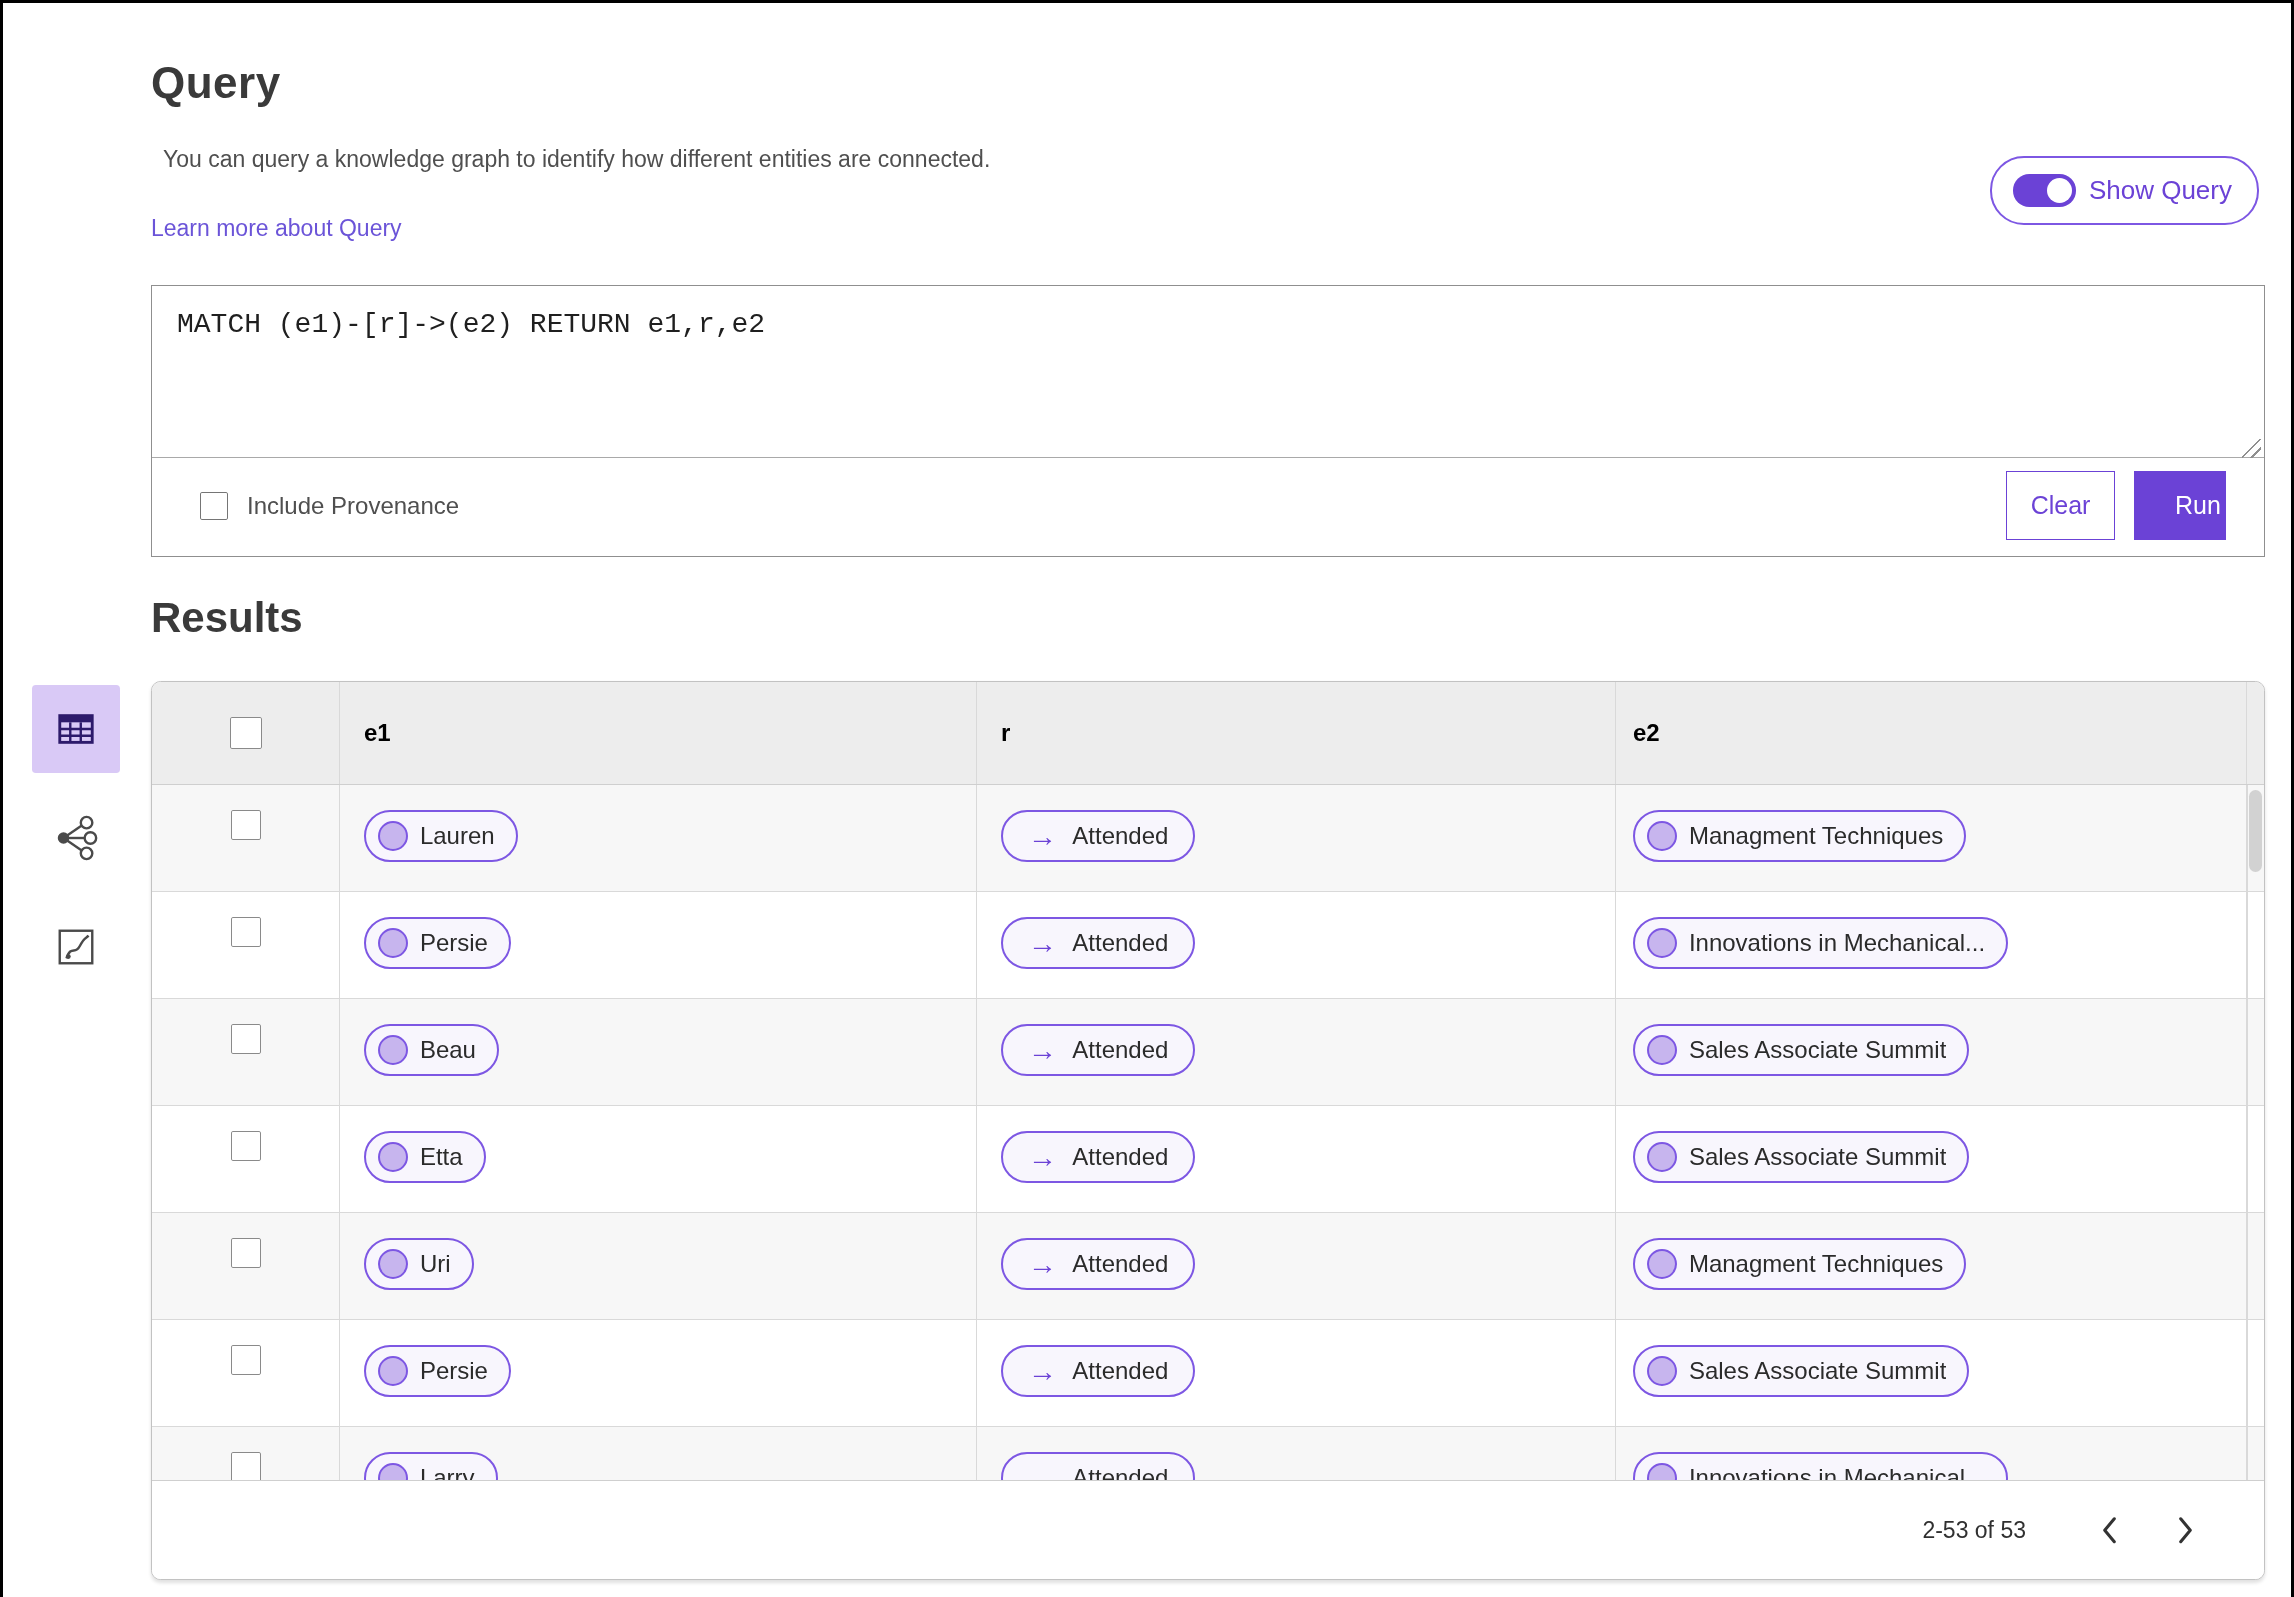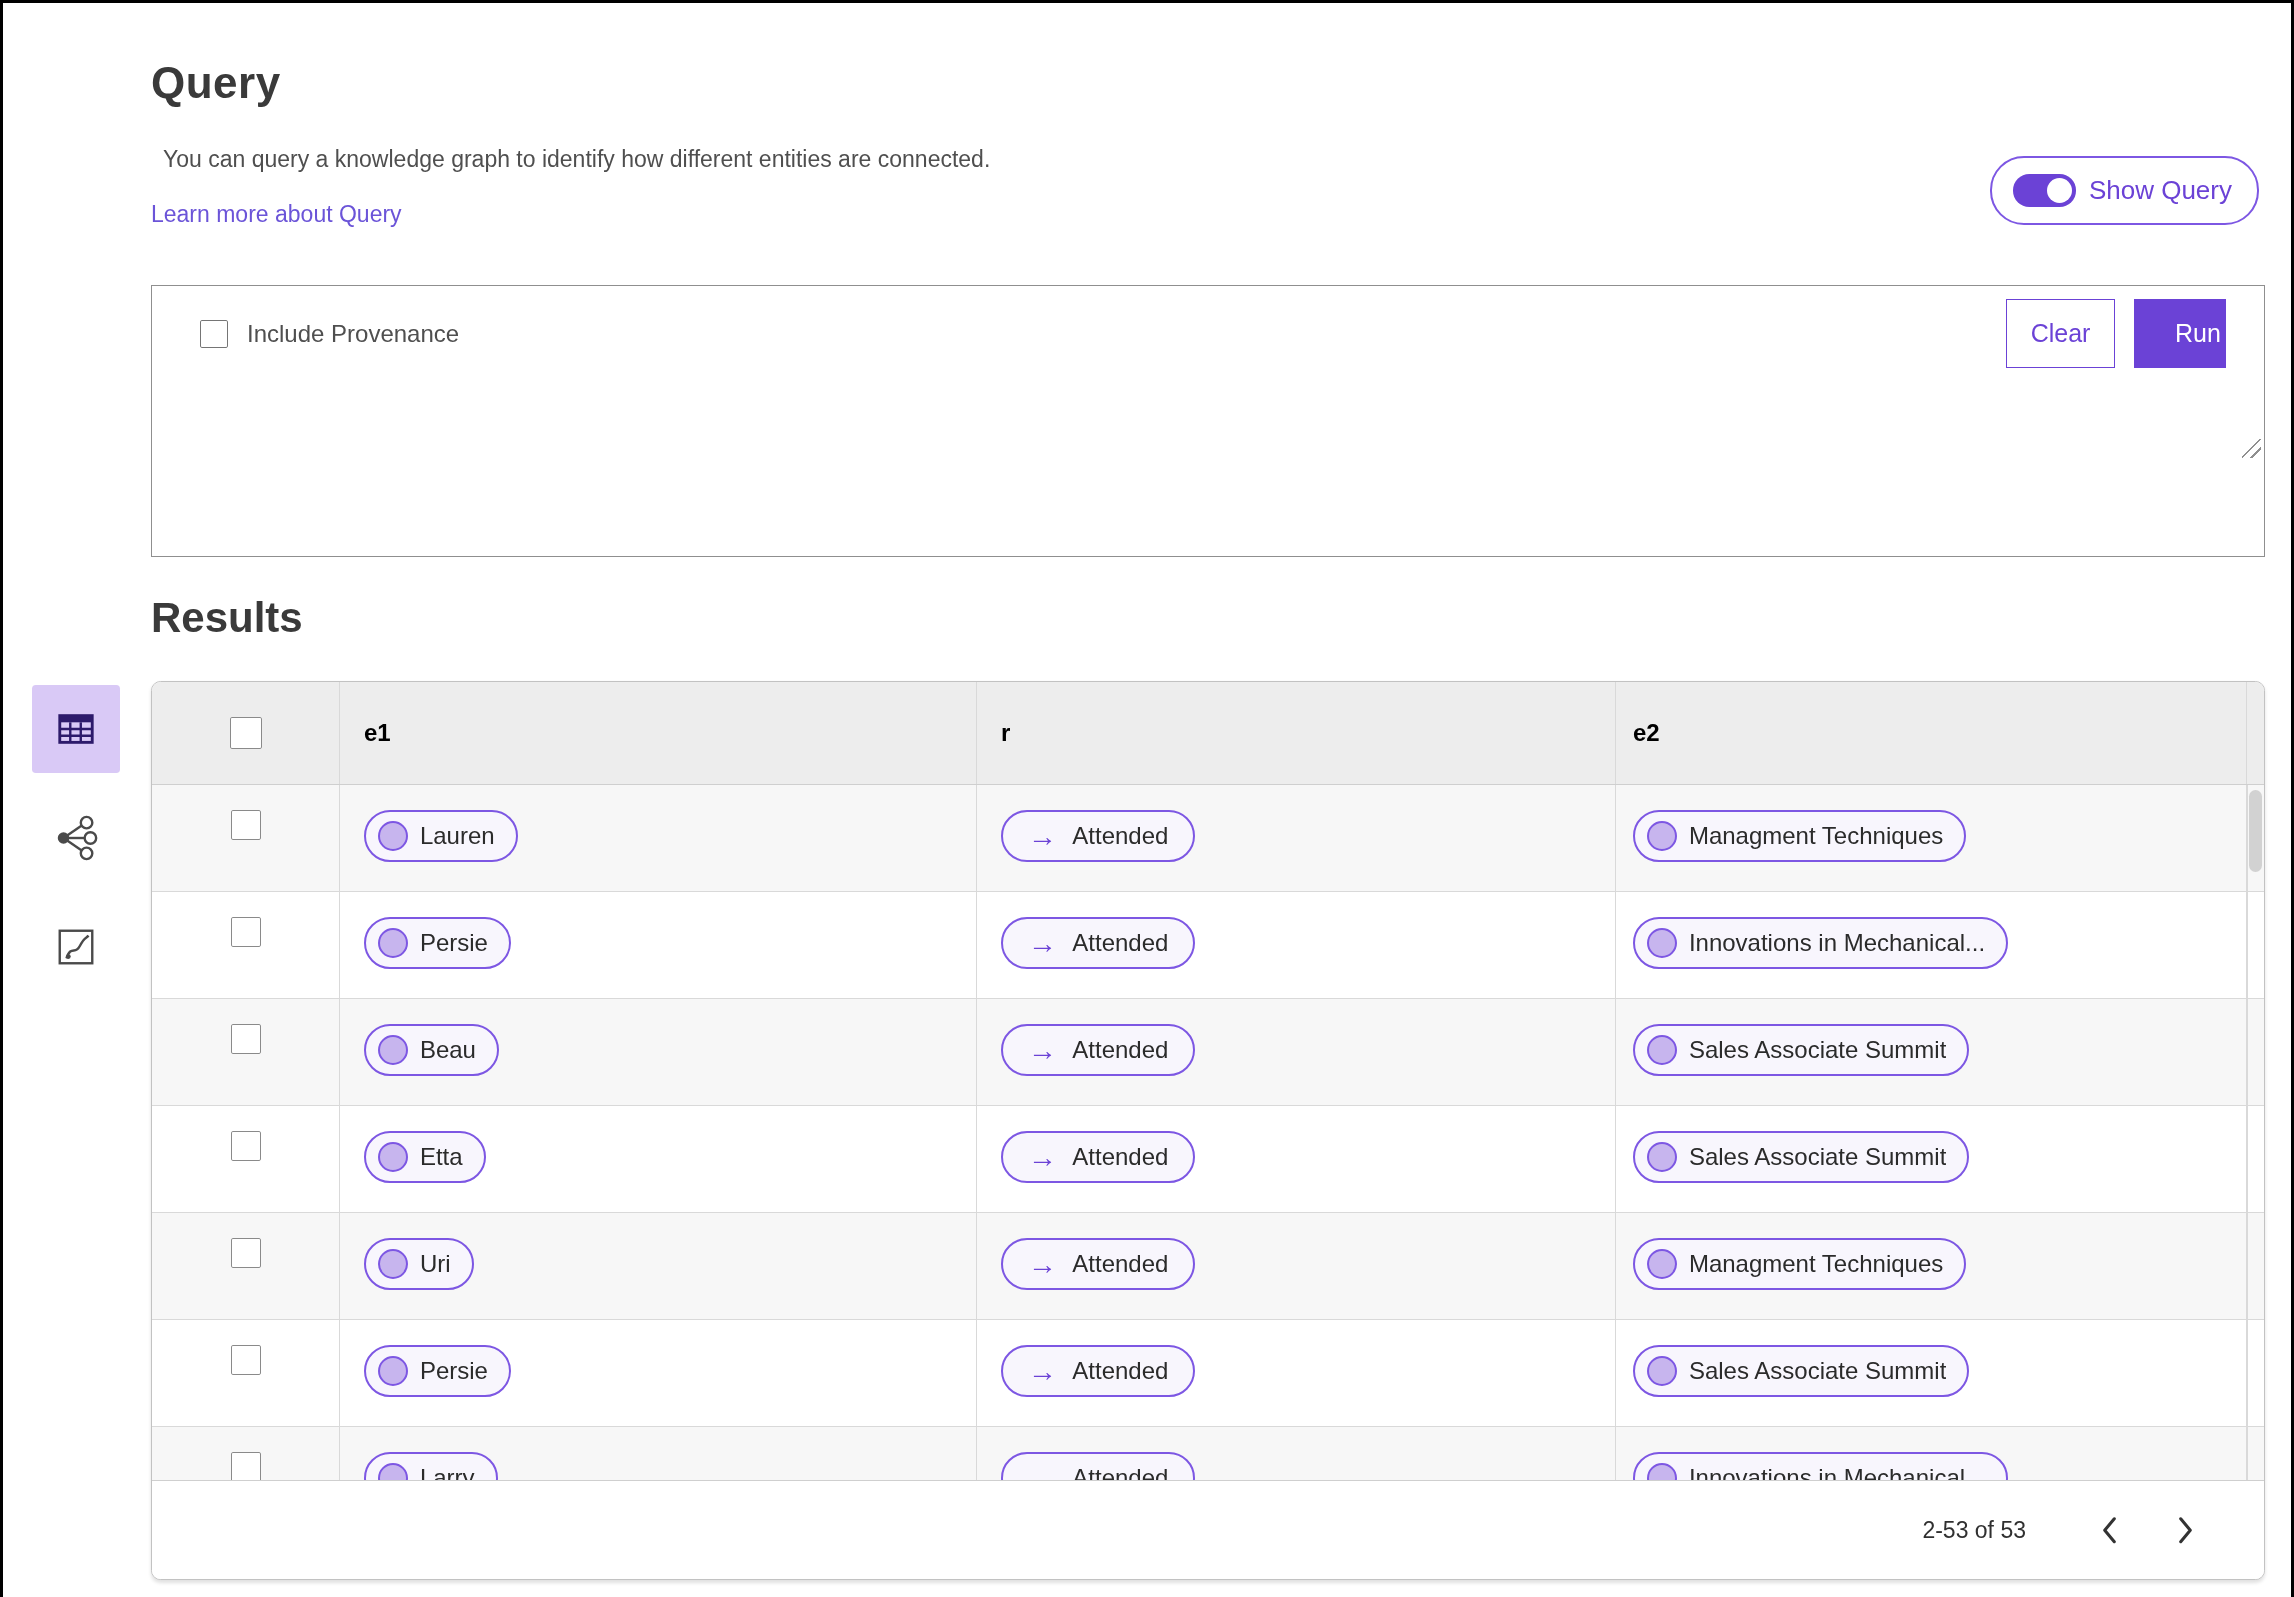--- a/index.html
+++ b/index.html
@@ -15,21 +15,21 @@
   }
   *{box-sizing:border-box;margin:0;padding:0;}
   html,body{background:#fff;}
   body{font-family:"Liberation Sans",sans-serif;color:var(--ink);}
   .page{
     position:relative;width:2294px;height:1597px;background:#fff;overflow:hidden;
     border-top:3.8px solid #000;border-left:3.8px solid #000;border-right:3.8px solid #000;
   }
   .page-title{position:absolute;left:148px;top:55px;font-size:44px;font-weight:bold;color:#3a3a3a;letter-spacing:0.5px;}
   .description{position:absolute;left:160px;top:143px;font-size:23px;color:#4f4f4f;}
-  .learn-link{position:absolute;left:148px;top:198px;font-size:23px;color:#6b54d8;cursor:pointer;}
+  .learn-link{position:absolute;left:148px;top:212px;font-size:23px;color:#6b54d8;cursor:pointer;}
   .show-query{
     position:absolute;right:32px;top:153px;height:69px;display:inline-flex;align-items:center;gap:13.4px;
     padding:0 25px 0 21px;border:2.9px solid var(--pill-border);border-radius:34px;background:#fff;cursor:pointer;
   }
   .toggle-track{position:relative;width:63px;height:32.5px;border-radius:16.3px;background:var(--purple);}
   .toggle-knob{position:absolute;top:3.8px;right:3.8px;width:25px;height:25px;border-radius:50%;background:#fff;}
   .show-query .lbl{font-size:26px;color:var(--purple);}
 
   
   .query-panel{position:absolute;left:148px;top:282px;width:2114px;height:272px;border:1.9px solid #8f8f8f;background:#fff;}
@@ -104,20 +104,21 @@
     <span class="toggle-track">
         <span class="toggle-knob"></span>
       </span>
     <span class="lbl">Show Query</span>
   </div>
 
   <p class="description">You can query a knowledge graph to identify how different entities are connected.</p>
   <a class="learn-link">Learn more about Query</a>
 
   <div class="query-panel">
+    <div class="query-textarea">MATCH (e1)-[r]-&gt;(e2) RETURN e1,r,e2</div>
     <div class="resize-grip" style="position:absolute;top:153px;"></div>
     <div class="query-footer">
       <div class="chk-row">
         <span class="checkbox"></span>
         <span class="lbl">Include Provenance</span>
       </div>
       <div class="btns">
         <button class="btn btn-secondary">Clear</button>
         <button class="btn btn-primary">Run</button>
       </div>

